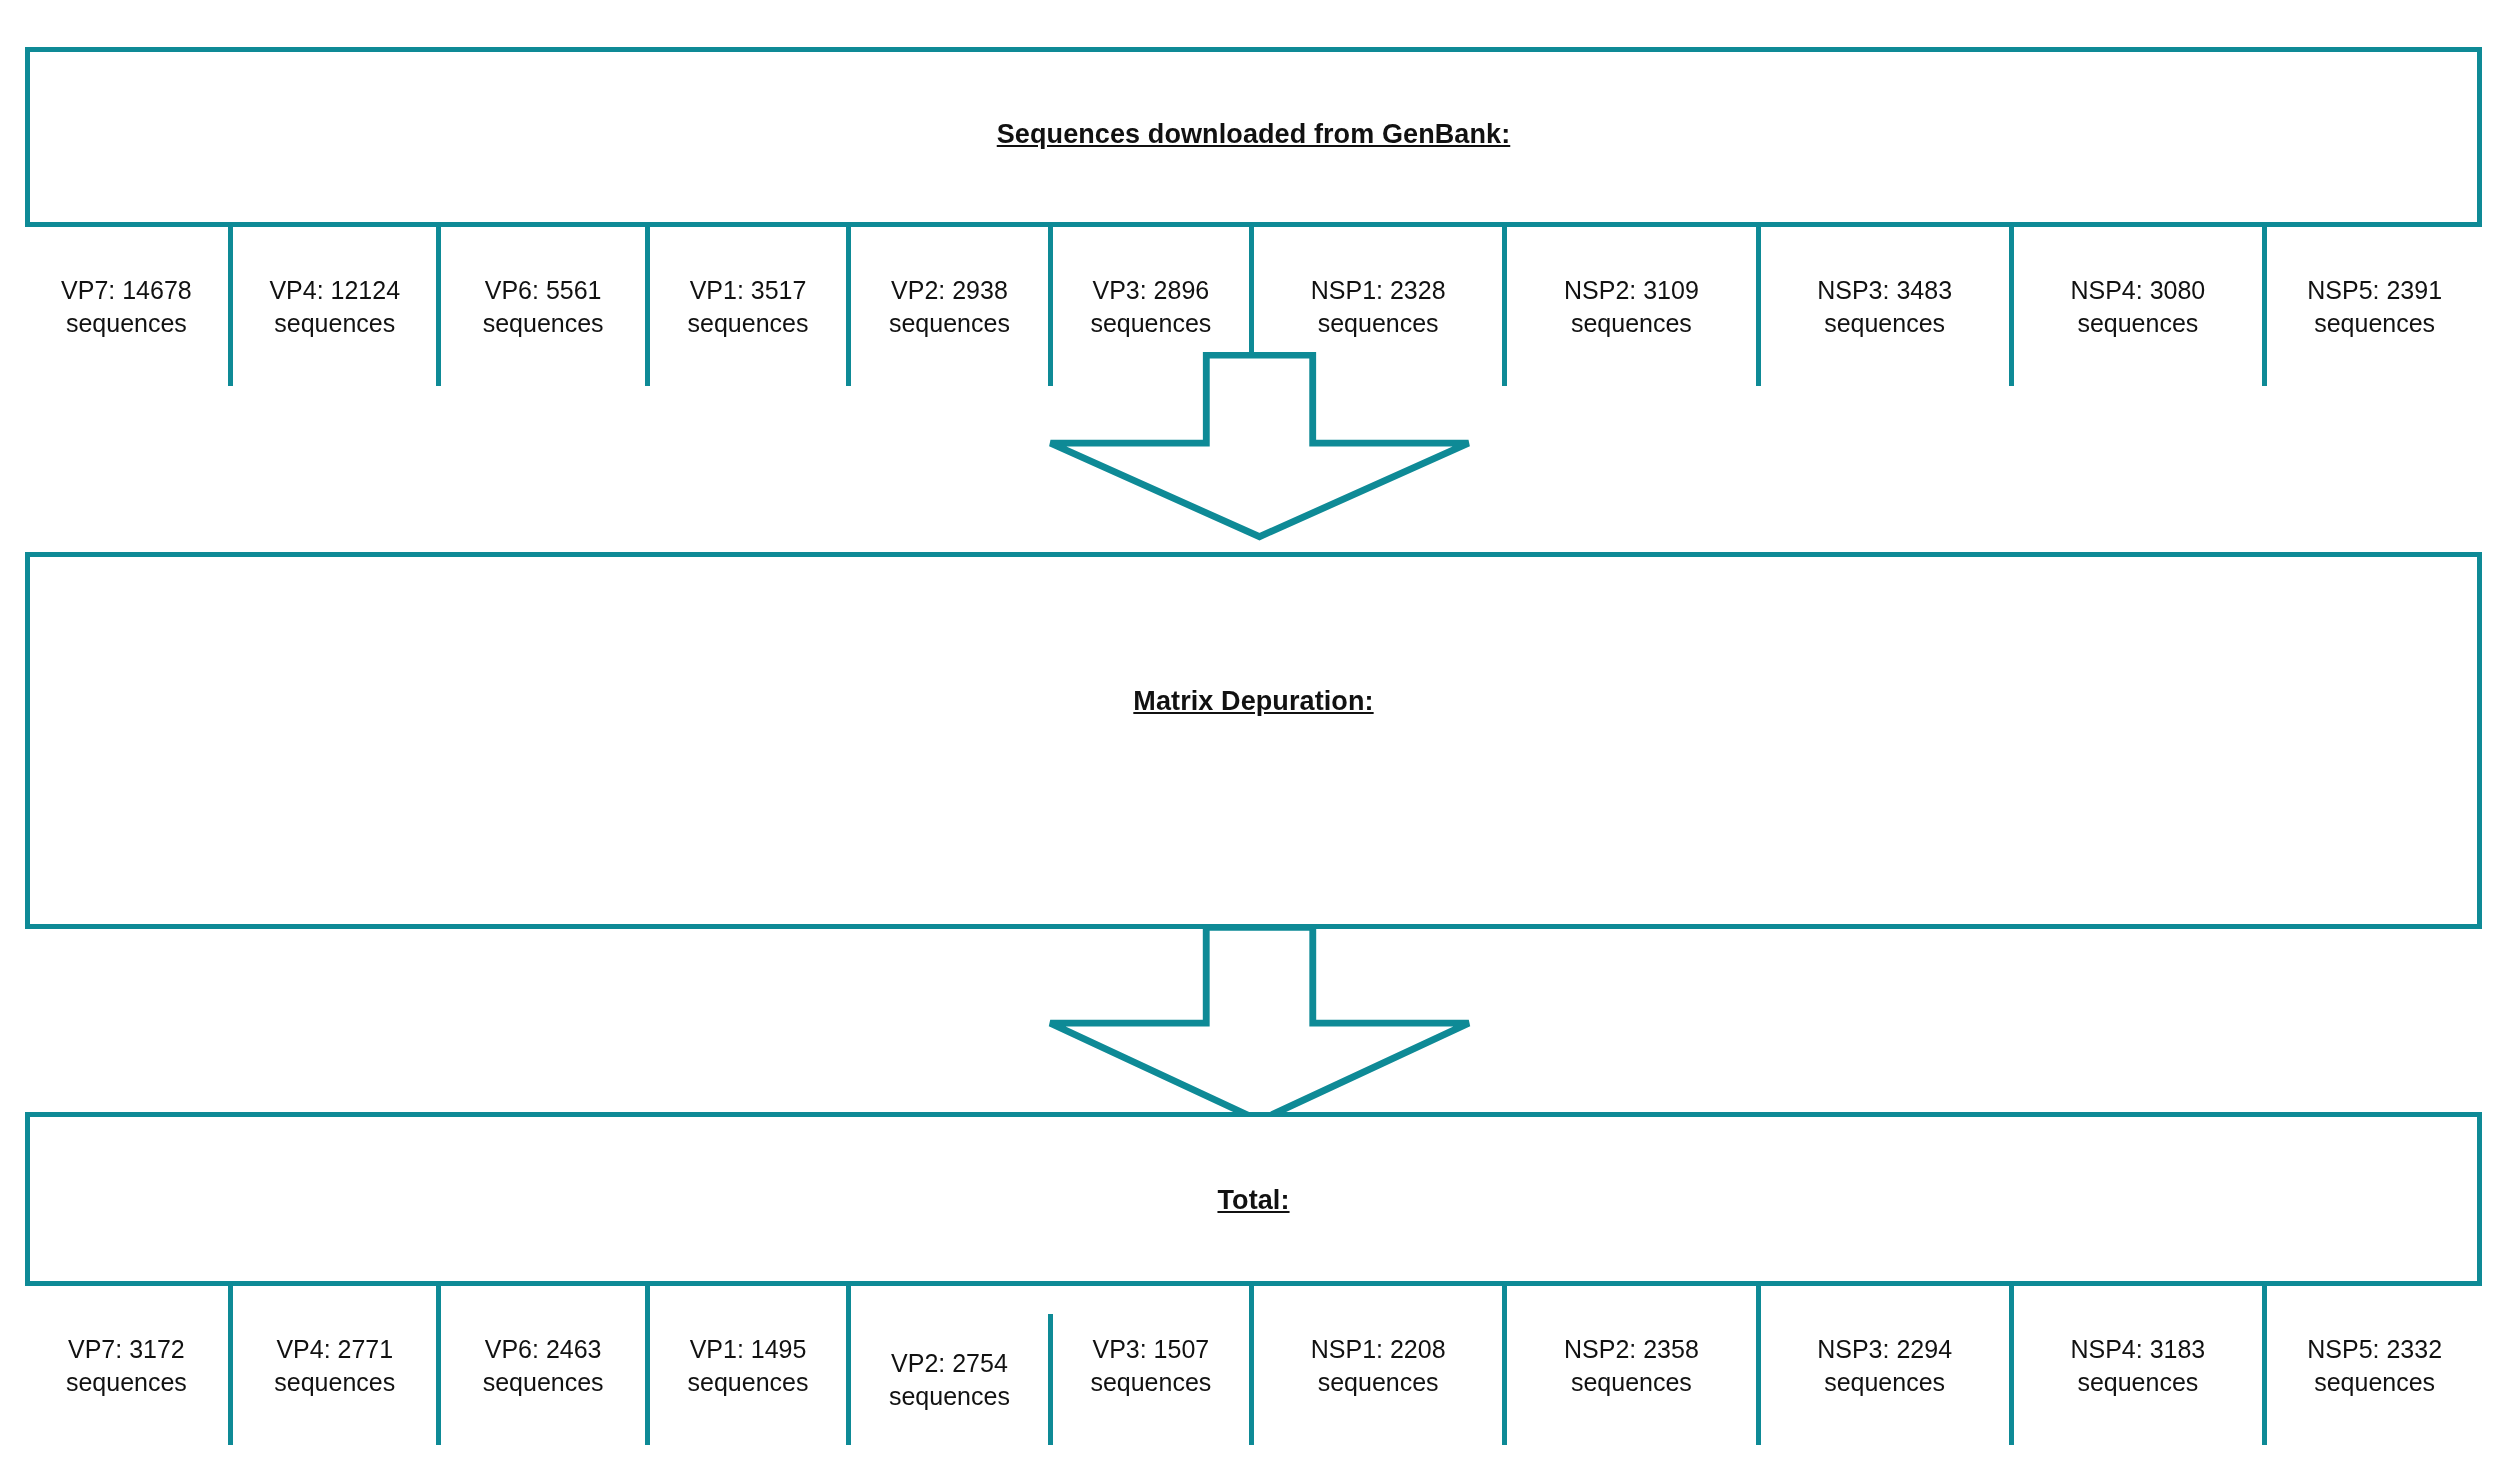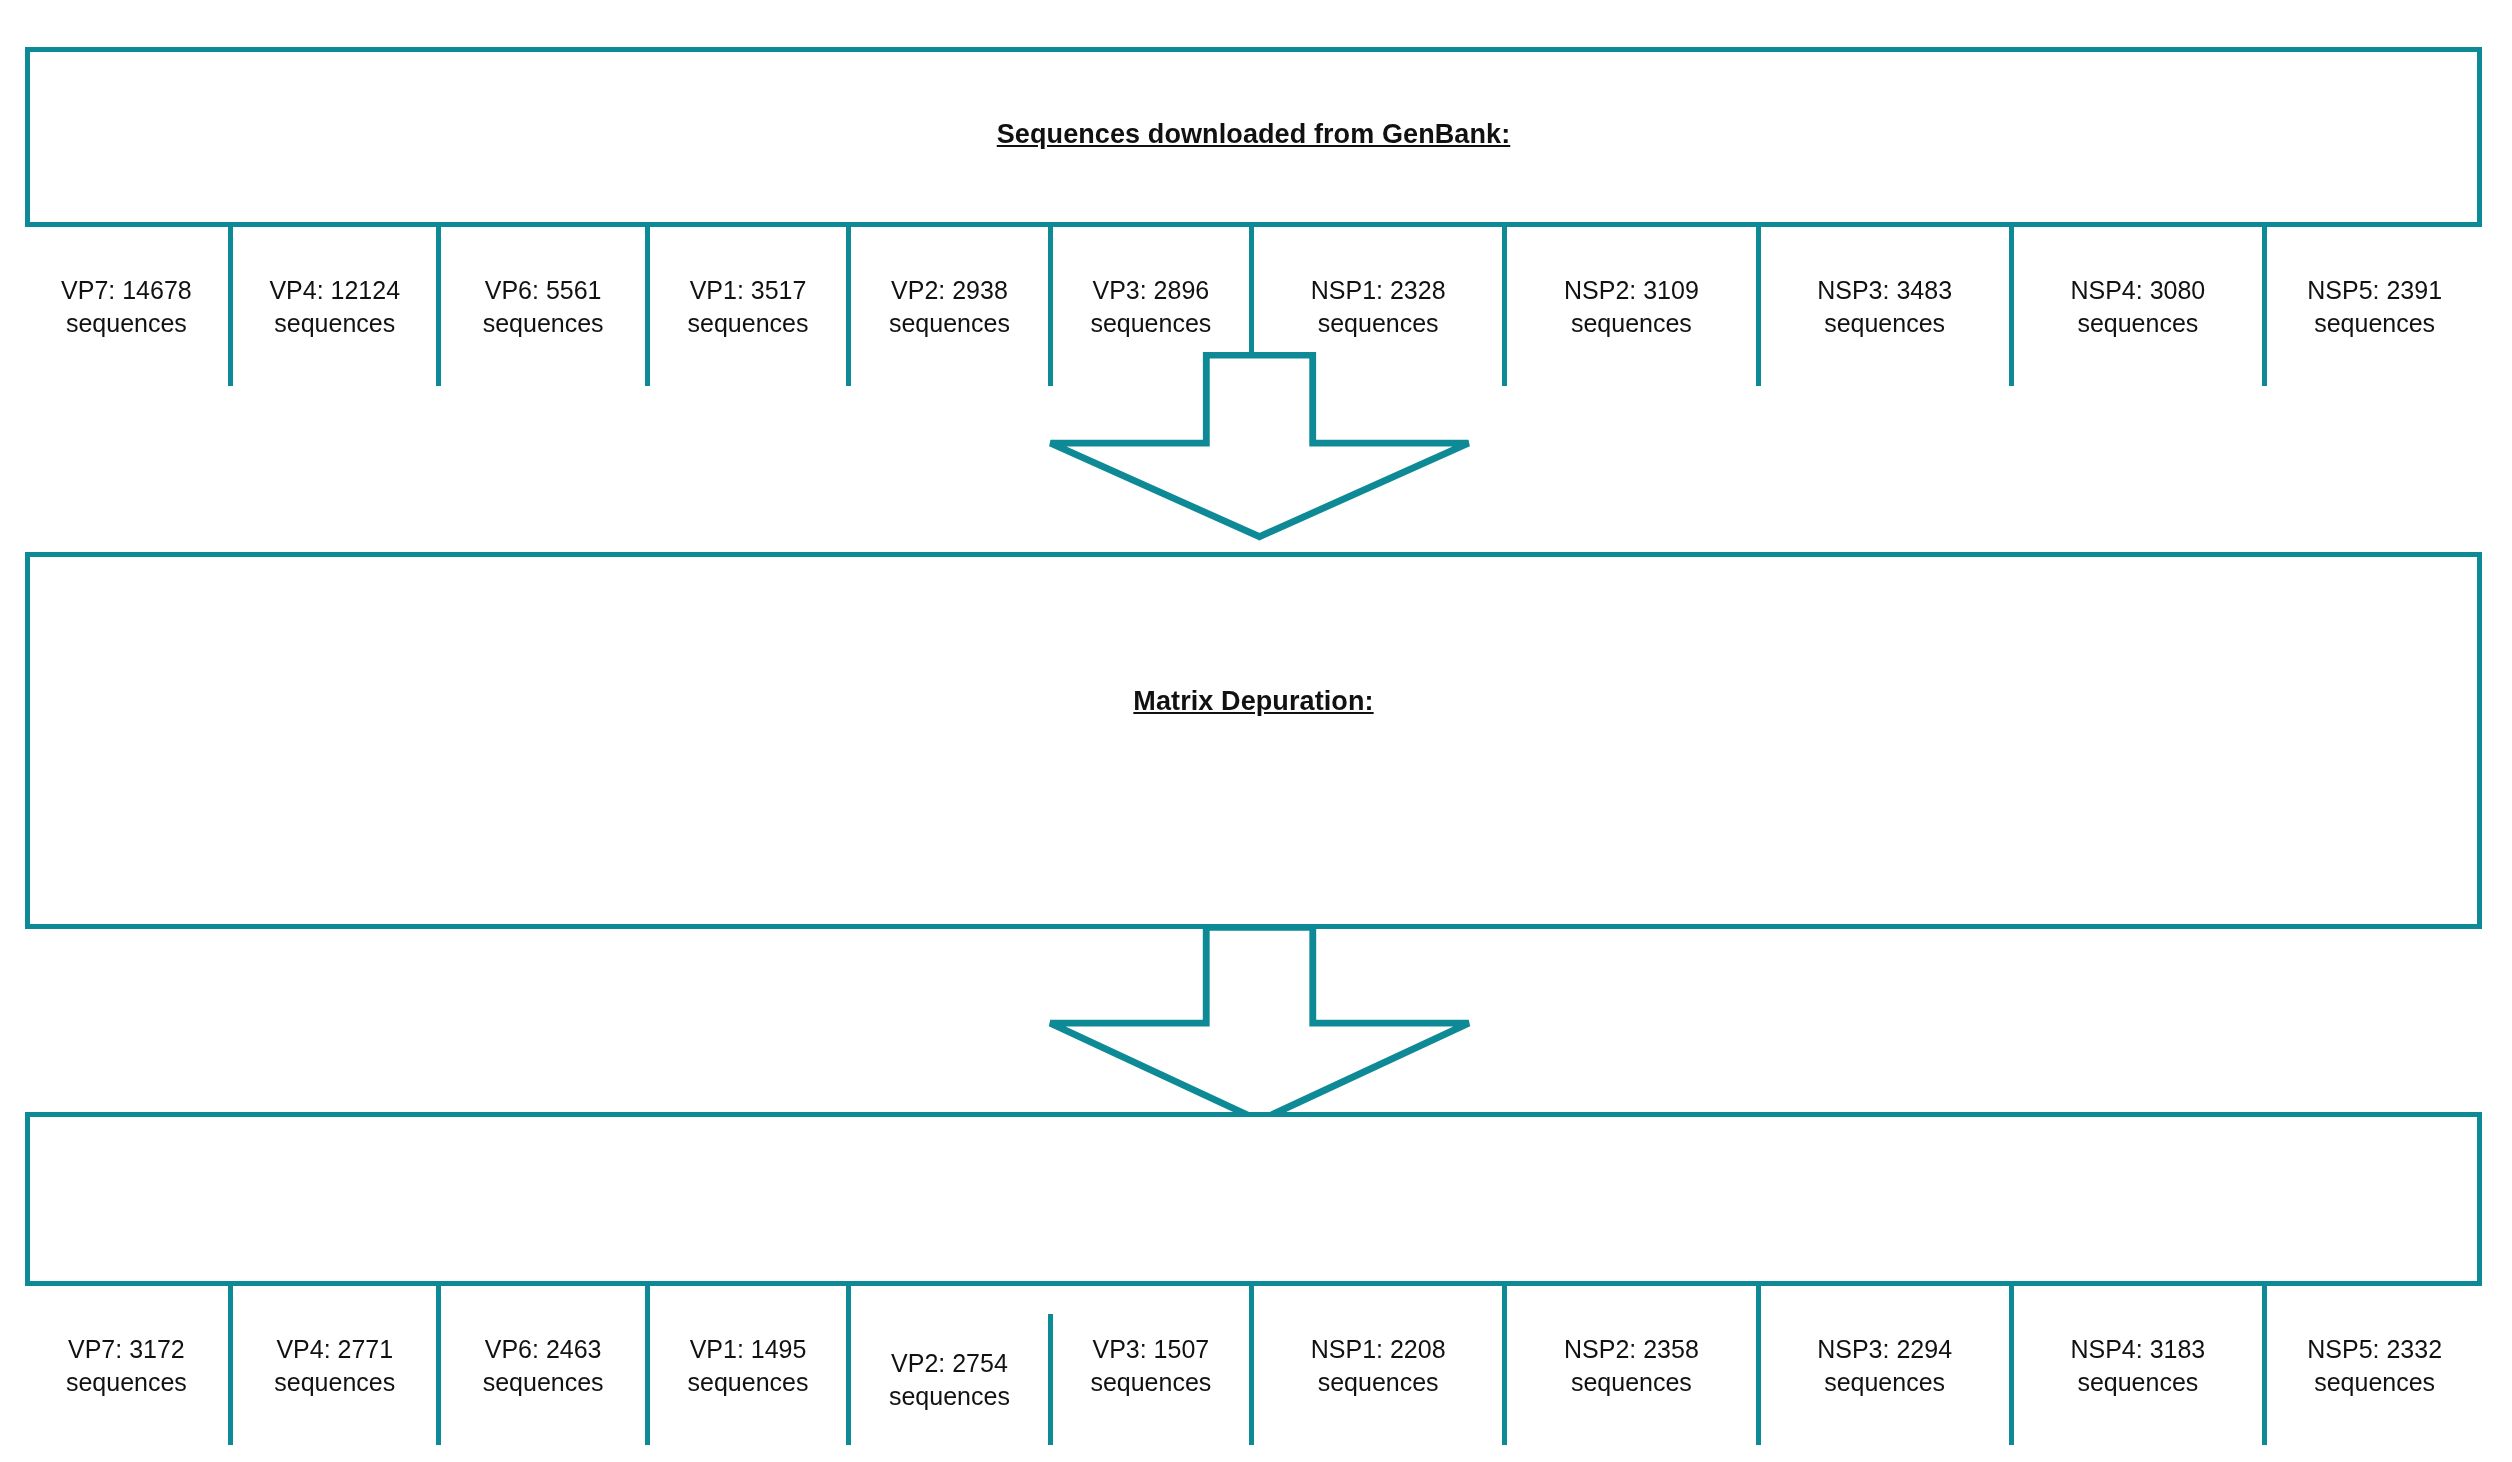--- a/index.html
+++ b/index.html
@@ -150,20 +150,21 @@
     <div class="stage-heading" style="top:129px;">Matrix Depuration:</div>
   </div>
 
   <div class="arrow" style="left:1035px; top:924px; width:449px; height:202px;">
     <svg width="449" height="202" viewBox="0 0 590 265">
       <polygon points="225,4 225,130 20,130 295,258 570,130 365,130 365,4" fill="#ffffff" stroke="#0e8a96" stroke-width="9" stroke-linejoin="miter"></polygon>
     </svg>
   </div>
 
   <div class="stage-box" style="left:25px; top:1112px; width:2457px; height:326px;">
+    <div class="stage-heading" style="top:68px;">Total:</div>
 
     <div class="cell-strip" style="top:164px; height:164px;">
       <div class="cell" style="width:209px;">
         <span class="cell-line">VP7: 3172</span>
         <span class="cell-line">sequences</span>
       </div>
       <div class="cell" style="width:209px;">
         <span class="cell-line">VP4: 2771</span>
         <span class="cell-line">sequences</span>
       </div>

